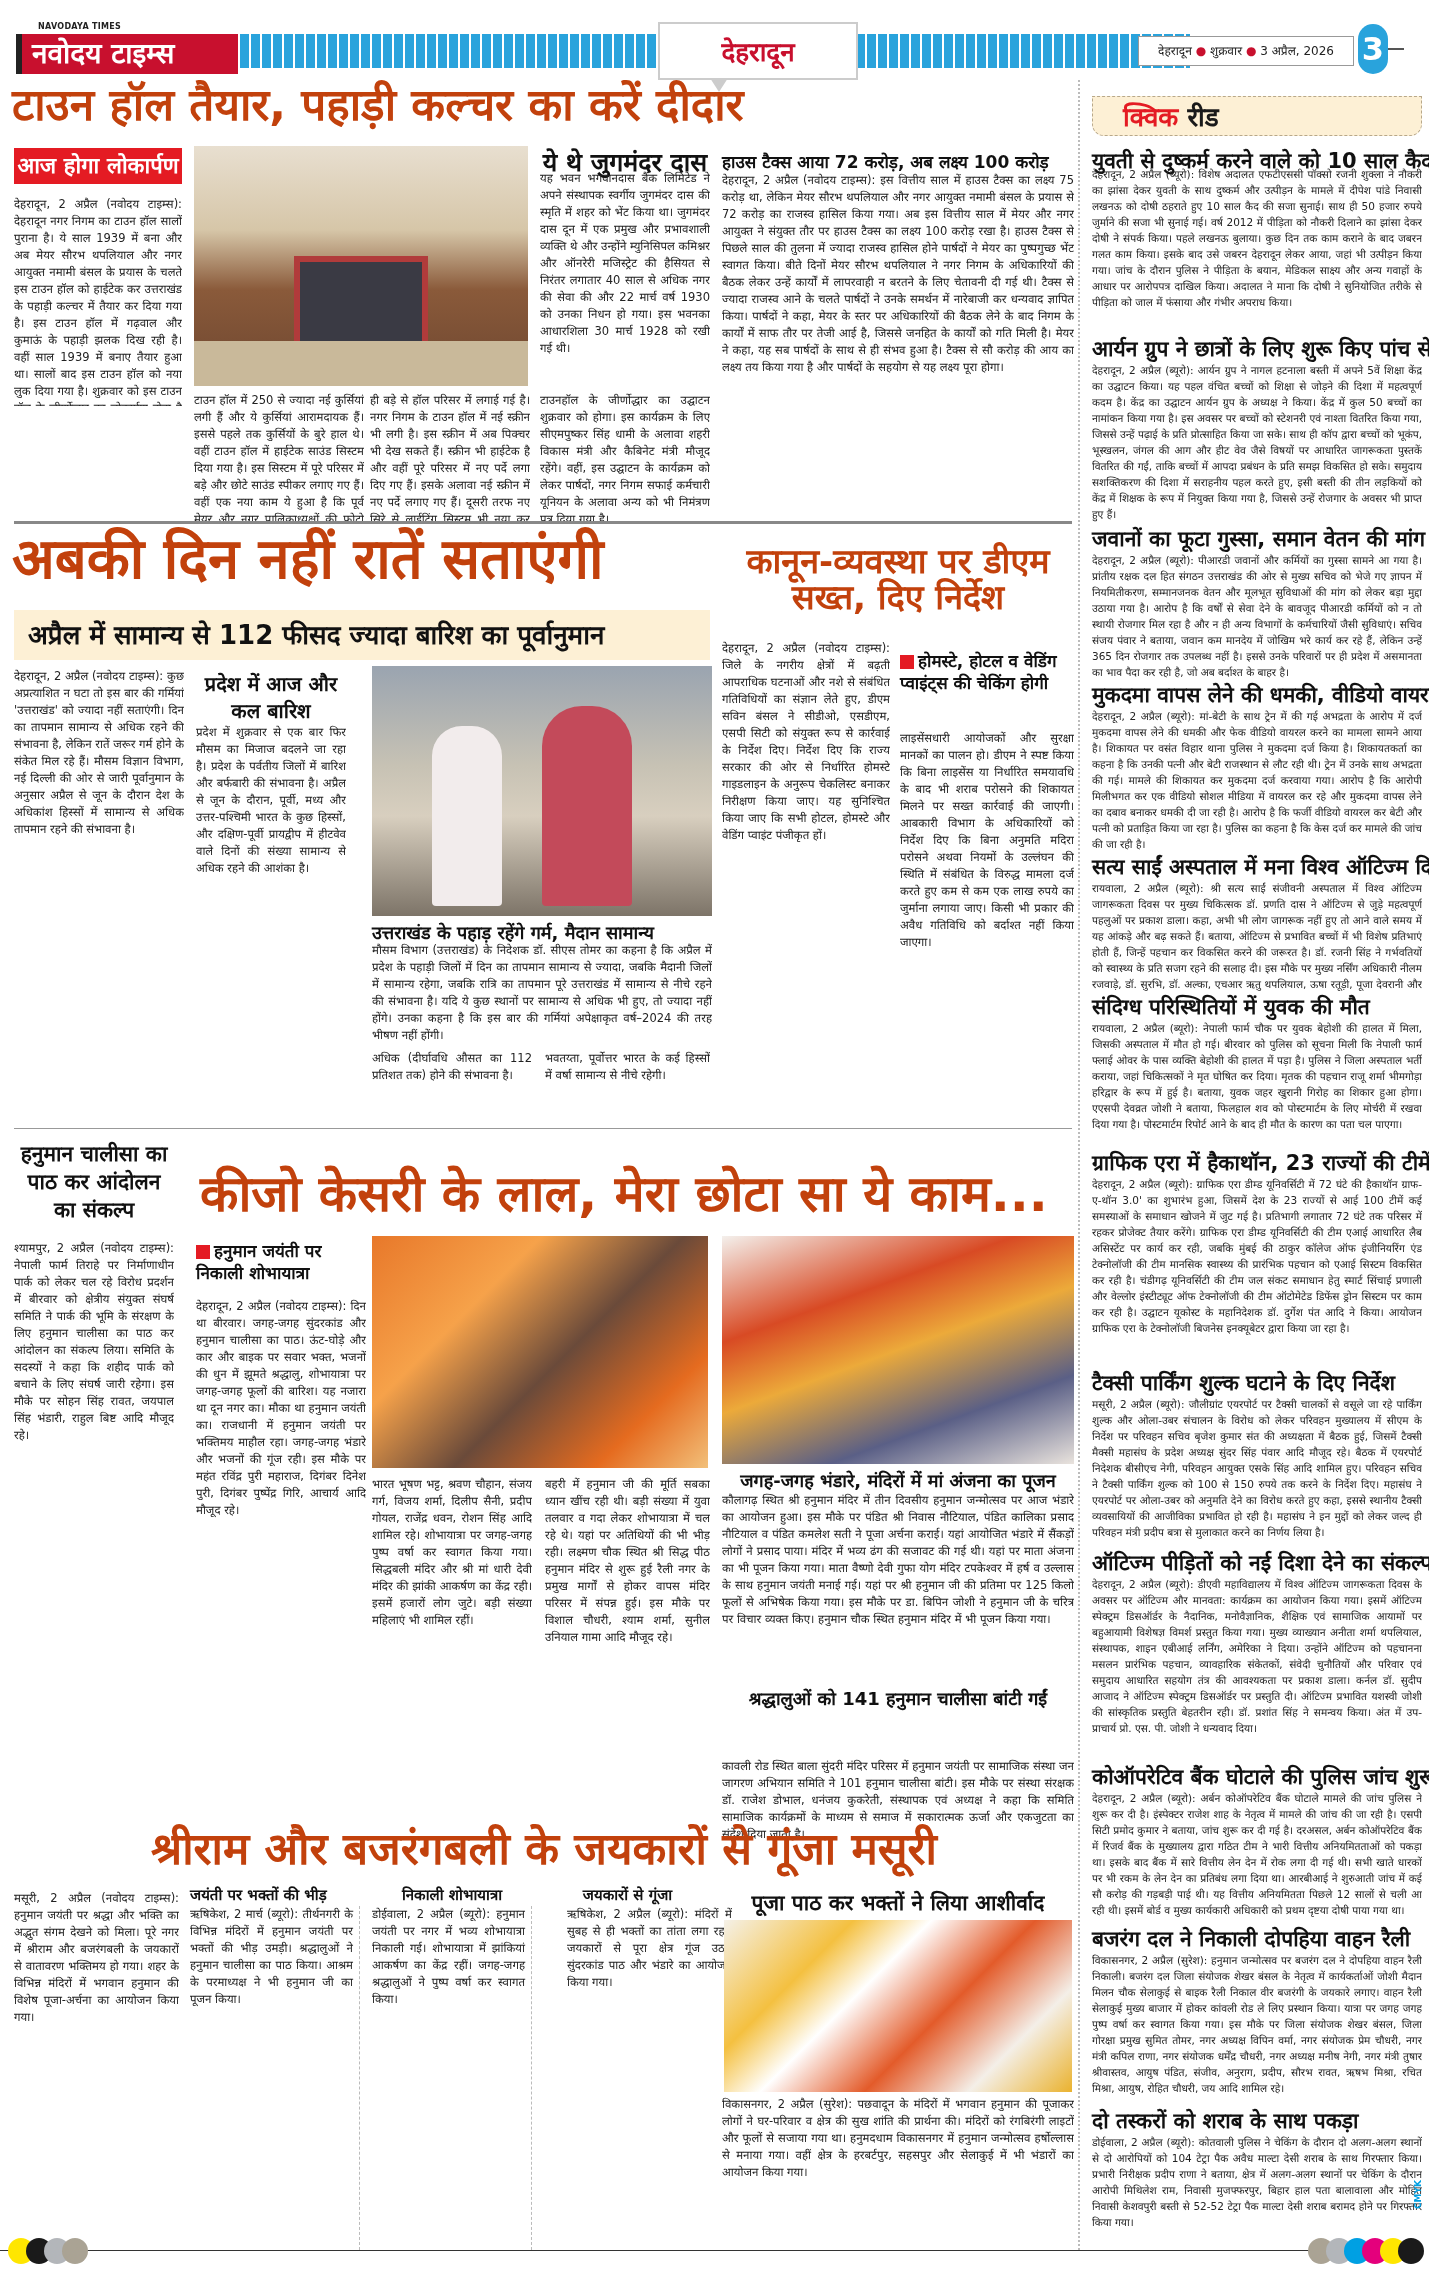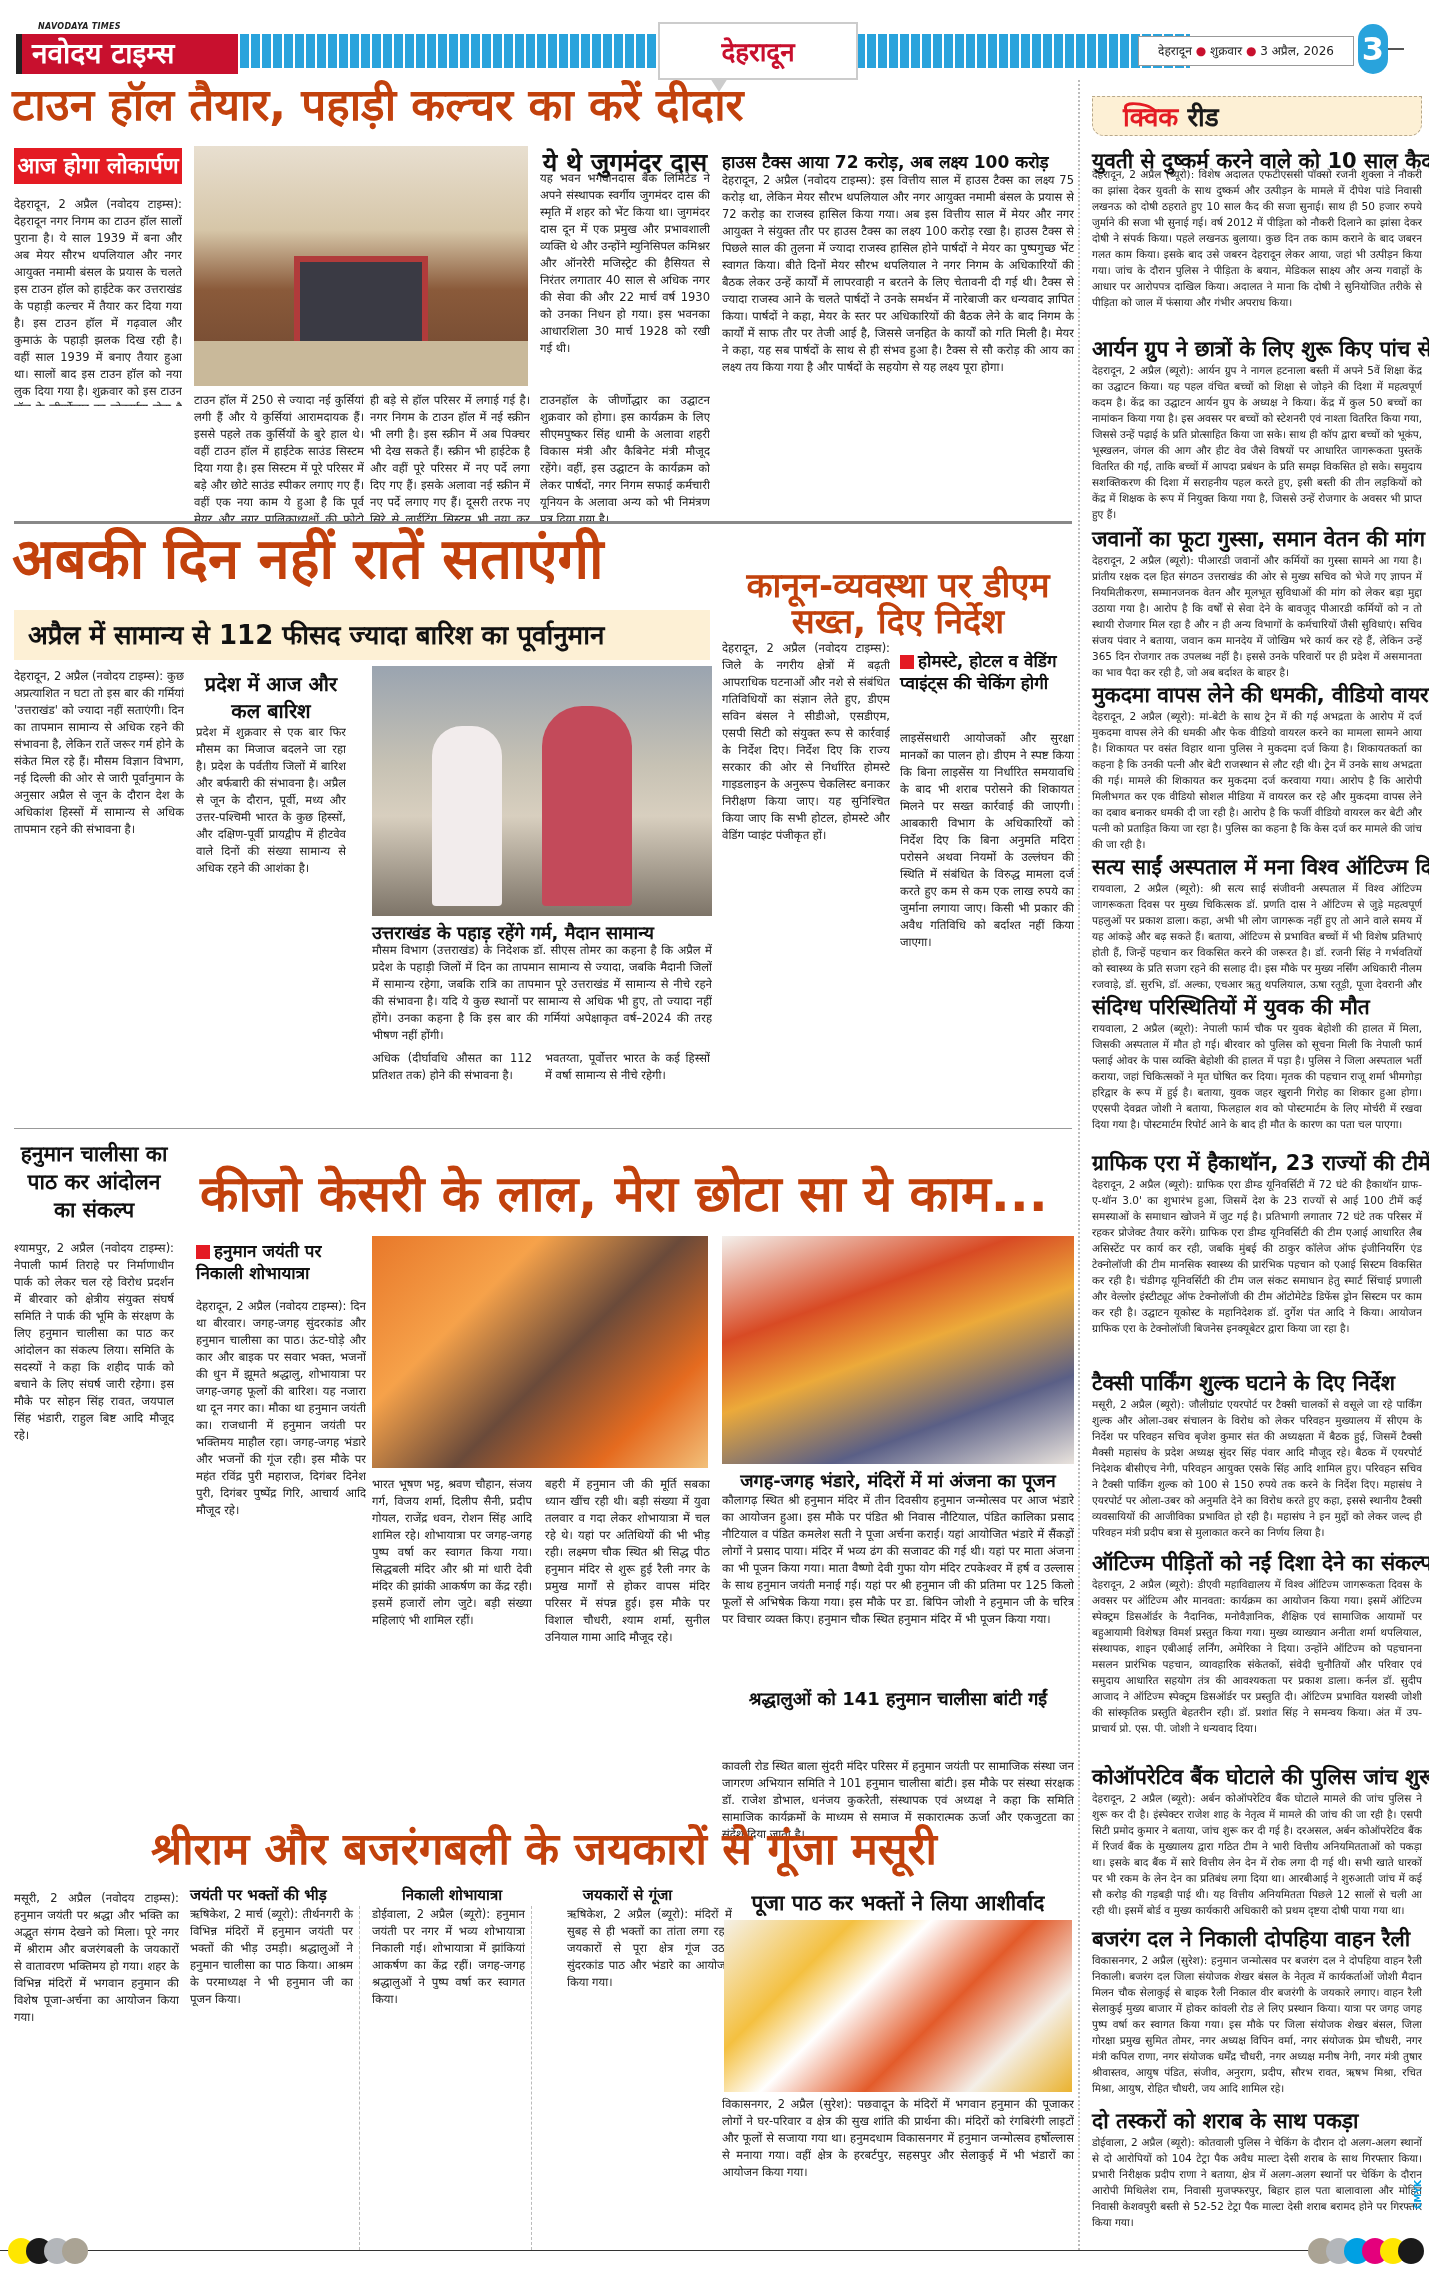--- a/index.html
+++ b/index.html
@@ -1,19 +1,19 @@
 <!DOCTYPE html>
 <html><head>
 <meta charset="utf-8">
 <style>
 *{box-sizing:border-box;margin:0;padding:0}
 body{width:1429px;height:2295px;background:#fff;font-family:"DejaVu Sans",sans-serif;color:#1a1a1a;position:relative;overflow:hidden}
 .abs{position:absolute}
 .masthead{left:8px;top:22px;width:1400px;height:52px}
-.logo-small{position:absolute;left:30px;top:0;font-size:8px;font-style:italic;font-weight:bold;color:#222;letter-spacing:.3px}
+.logo-small{position:absolute;left:30px;top:0;font-size:8px;font-weight:bold;color:#222;letter-spacing:.3px}
 .logo{position:absolute;left:8px;top:12px;width:222px;height:40px;background:#c8102e;color:#fff;font-weight:bold;font-size:28px;line-height:40px;padding-left:10px;border-left:6px solid #222}
 .stripes{position:absolute;left:232px;top:12px;width:950px;height:34px;background:repeating-linear-gradient(90deg,#29a3dc 0 9px,#fff 9px 11px)}
 .city-box{position:absolute;left:650px;top:0;width:200px;height:58px;background:#fff;border:2px solid #ccc;text-align:center;font-weight:bold;font-size:26px;color:#c8102e;line-height:56px}
 .city-box:after{content:"";position:absolute;left:50px;bottom:-14px;border-left:9px solid transparent;border-right:9px solid transparent;border-top:14px solid #ccc}
 .date-box{position:absolute;left:1130px;top:14px;width:216px;height:30px;background:#fff;border:1px solid #999;font-size:12px;line-height:28px;text-align:center;color:#222}
 .date-box .dot{color:#c8102e}
 .page-no{position:absolute;left:1350px;top:2px;width:30px;height:50px;border-radius:15px;background:#29a3dc;color:#fff;font-weight:bold;font-size:32px;text-align:center;line-height:50px}
 .page-line{position:absolute;left:1380px;top:26px;width:16px;height:2px;background:#555}
 h1{font-weight:bold;color:#c2410c;line-height:1.05}
 .body-text{font-size:11.5px;line-height:17px;color:#222;text-align:justify;overflow:hidden}
@@ -73,21 +73,21 @@
 <div class="abs body-text" style="left:196px;top:724px;width:150px;height:400px;">प्रदेश में शुक्रवार से एक बार फिर मौसम का मिजाज बदलने जा रहा है। प्रदेश के पर्वतीय जिलों में बारिश और बर्फबारी की संभावना है। अप्रैल से जून के दौरान, पूर्वी, मध्य और उत्तर-पश्चिमी भारत के कुछ हिस्सों, और दक्षिण-पूर्वी प्रायद्वीप में हीटवेव वाले दिनों की संख्या सामान्य से अधिक रहने की आशंका है।</div>
 <div class="abs photo" style="left:372px;top:666px;width:340px;height:250px;background:linear-gradient(180deg,#9aa4b0 0%,#c7c2b4 40%,#d8cfbf 60%,#7d7468 100%);">
   <div style="position:absolute;left:60px;top:60px;width:70px;height:180px;background:#f2ecec;border-radius:30px 30px 4px 4px;"></div>
   <div style="position:absolute;left:170px;top:40px;width:90px;height:200px;background:#c34a5a;border-radius:40px 40px 4px 4px;"></div>
 </div>
 <div class="abs hdg" style="left:372px;top:920px;width:700px;font-size:18px;">उत्तराखंड के पहाड़ रहेंगे गर्म, मैदान सामान्य</div>
 <div class="abs body-text" style="left:372px;top:942px;width:340px;height:100px;">मौसम विभाग (उत्तराखंड) के निदेशक डॉ. सीएस तोमर का कहना है कि अप्रैल में प्रदेश के पहाड़ी जिलों में दिन का तापमान सामान्य से ज्यादा, जबकि मैदानी जिलों में सामान्य रहेगा, जबकि रात्रि का तापमान पूरे उत्तराखंड में सामान्य से नीचे रहने की संभावना है। यदि ये कुछ स्थानों पर सामान्य से अधिक भी हुए, तो ज्यादा नहीं होंगे। उनका कहना है कि इस बार की गर्मियां अपेक्षाकृत वर्ष–2024 की तरह भीषण नहीं होंगी।</div>
 <div class="abs body-text" style="left:372px;top:1050px;width:160px;height:70px;">अधिक (दीर्घावधि औसत का 112 प्रतिशत तक) होने की संभावना है।</div>
 <div class="abs body-text" style="left:545px;top:1050px;width:165px;height:70px;">भवतय्ता, पूर्वोत्तर भारत के कई हिस्सों में वर्षा सामान्य से नीचे रहेगी।</div>
 
-<h1 class="abs" style="left:722px;top:568px;width:352px;font-size:34px;text-align:center;">कानून-व्यवस्था पर डीएम सख्त, दिए निर्देश</h1>
+<h1 class="abs" style="left:722px;top:544px;width:352px;font-size:34px;text-align:center;">कानून-व्यवस्था पर डीएम सख्त, दिए निर्देश</h1>
 <div class="abs hdg" style="left:900px;top:650px;width:174px;font-size:17px;line-height:22px;"><span class="bullet"></span><span>होमस्टे, होटल व वेडिंग प्वाइंट्स की चेकिंग होगी</span></div>
 <div class="abs body-text" style="left:722px;top:640px;width:168px;height:480px;">देहरादून, 2 अप्रैल (नवोदय टाइम्स): जिले के नगरीय क्षेत्रों में बढ़ती आपराधिक घटनाओं और नशे से संबंधित गतिविधियों का संज्ञान लेते हुए, डीएम सविन बंसल ने सीडीओ, एसडीएम, एसपी सिटी को संयुक्त रूप से कार्रवाई के निर्देश दिए। निर्देश दिए कि राज्य सरकार की ओर से निर्धारित होमस्टे गाइडलाइन के अनुरूप चेकलिस्ट बनाकर निरीक्षण किया जाए। यह सुनिश्चित किया जाए कि सभी होटल, होमस्टे और वेडिंग प्वाइंट पंजीकृत हों।</div>
 <div class="abs body-text" style="left:900px;top:730px;width:174px;height:390px;">लाइसेंसधारी आयोजकों और सुरक्षा मानकों का पालन हो। डीएम ने स्पष्ट किया कि बिना लाइसेंस या निर्धारित समयावधि के बाद भी शराब परोसने की शिकायत मिलने पर सख्त कार्रवाई की जाएगी। आबकारी विभाग के अधिकारियों को निर्देश दिए कि बिना अनुमति मदिरा परोसने अथवा नियमों के उल्लंघन की स्थिति में संबंधित के विरुद्ध मामला दर्ज करते हुए कम से कम एक लाख रुपये का जुर्माना लगाया जाए। किसी भी प्रकार की अवैध गतिविधि को बर्दाश्त नहीं किया जाएगा।</div>
 <div class="abs hr" style="left:14px;top:1128px;width:1058px;height:1px;background:#999;"></div>
 
 <div class="abs hdg" style="left:14px;top:1140px;width:160px;font-size:21px;text-align:center;line-height:28px;">हनुमान चालीसा का पाठ कर आंदोलन का संकल्प</div>
 <div class="abs body-text" style="left:14px;top:1240px;width:160px;height:560px;">श्यामपुर, 2 अप्रैल (नवोदय टाइम्स): नेपाली फार्म तिराहे पर निर्माणाधीन पार्क को लेकर चल रहे विरोध प्रदर्शन में बीरवार को क्षेत्रीय संयुक्त संघर्ष समिति ने पार्क की भूमि के संरक्षण के लिए हनुमान चालीसा का पाठ कर आंदोलन का संकल्प लिया। समिति के सदस्यों ने कहा कि शहीद पार्क को बचाने के लिए संघर्ष जारी रहेगा। इस मौके पर सोहन सिंह रावत, जयपाल सिंह भंडारी, राहुल बिष्ट आदि मौजूद रहे।</div>
 <h1 class="abs" style="left:200px;top:1168px;width:880px;font-size:50px;">कीजो केसरी के लाल, मेरा छोटा सा ये काम...</h1>
 <div class="abs hdg" style="left:196px;top:1240px;width:170px;font-size:17px;line-height:22px;"><span class="bullet"></span><span>हनुमान जयंती पर निकाली शोभायात्रा</span></div>
 <div class="abs body-text" style="left:196px;top:1298px;width:170px;height:500px;">देहरादून, 2 अप्रैल (नवोदय टाइम्स): दिन था बीरवार। जगह-जगह सुंदरकांड और हनुमान चालीसा का पाठ। ऊंट-घोड़े और कार और बाइक पर सवार भक्त, भजनों की धुन में झूमते श्रद्धालु, शोभायात्रा पर जगह-जगह फूलों की बारिश। यह नजारा था दून नगर का। मौका था हनुमान जयंती का। राजधानी में हनुमान जयंती पर भक्तिमय माहौल रहा। जगह-जगह भंडारे और भजनों की गूंज रही। इस मौके पर महंत रविंद्र पुरी महाराज, दिगंबर दिनेश पुरी, दिगंबर पुष्पेंद्र गिरि, आचार्य आदि मौजूद रहे।</div>

